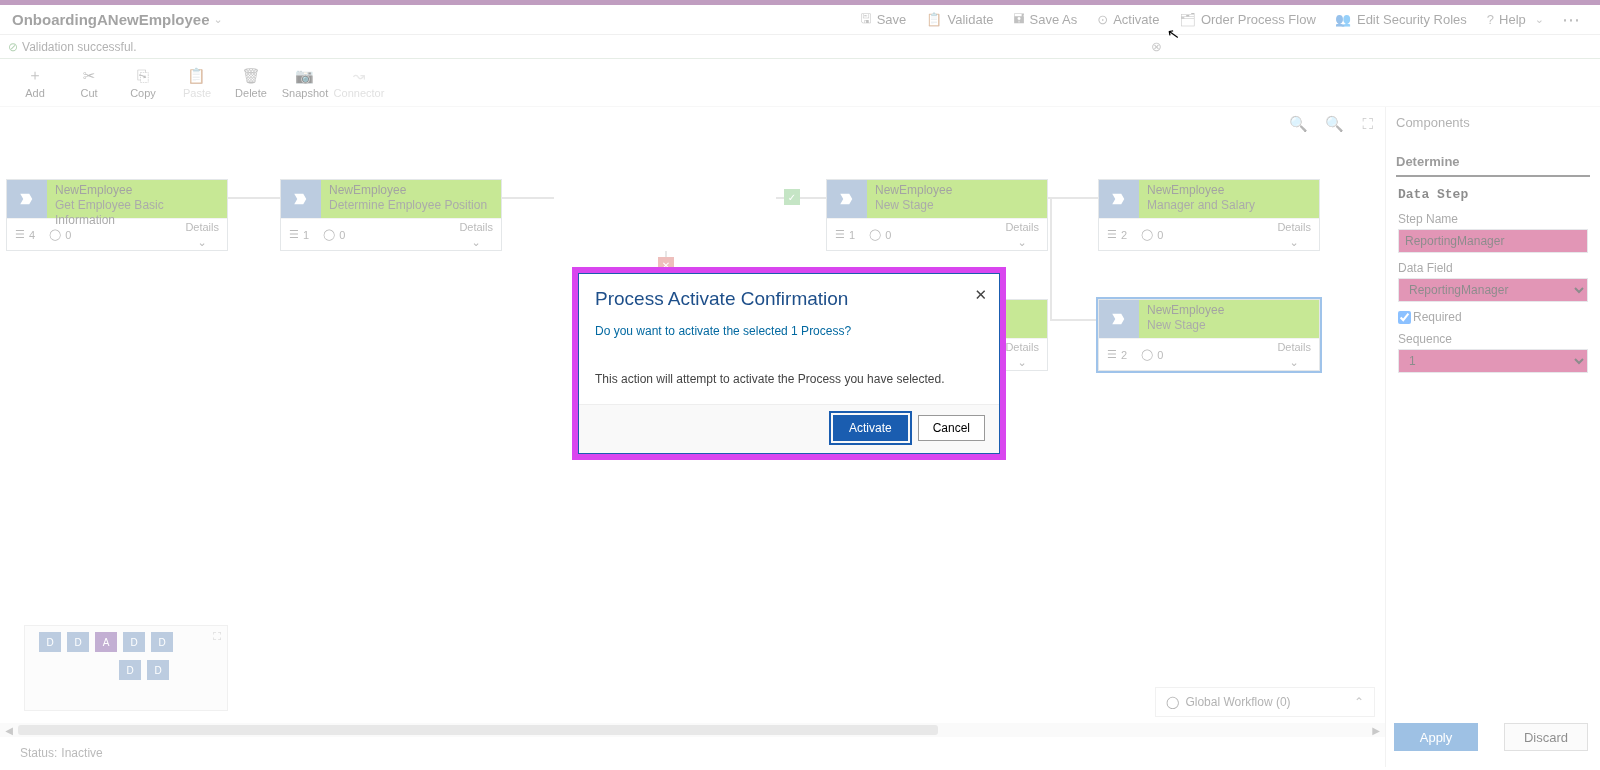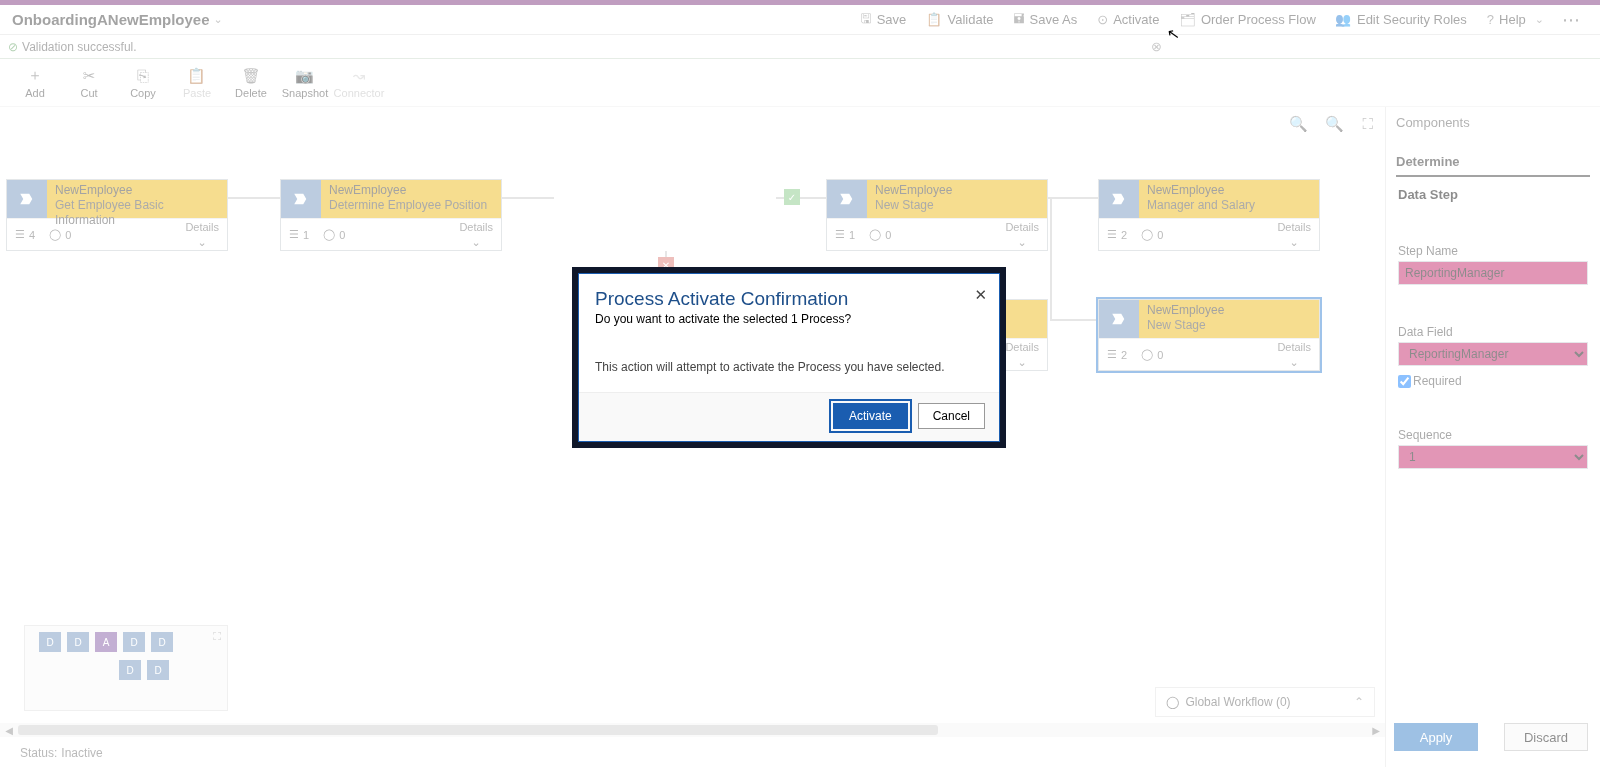--- a/index.html
+++ b/index.html
@@ -27,21 +27,21 @@
 .canvas { position: absolute; left: 0; top: 0; right: 215px; bottom: 0; background: #fff; }
 .rpane { position: absolute; right: 0; top: 0; width: 215px; bottom: 0; border-left: 1px solid #e3e3e3; background: #fff; padding: 0; }
 
 .zoom-row { position: absolute; right: 12px; top: 8px; display: flex; gap: 18px; color: #888; font-size: 15px; }
 
 .stage { position: absolute; width: 222px; height: 72px; border: 1px solid #c3c9cf; background: #fff; }
 .stage .hdr { display: flex; height: 38px; }
 .stage .badge { width: 40px; background: #6a8fbb; display: flex; align-items: center; justify-content: center; color: #fff; }
 .stage .badge svg { width: 18px; height: 18px; }
 .stage.cond .badge { background: #7a4e9e; }
-.stage .txt { flex: 1; background: #eab308; padding: 3px 8px; font-size: 12px; color: #333; line-height: 1.25; }
+.stage .txt { flex: 1; background: #84cc16; padding: 3px 8px; font-size: 12px; color: #333; line-height: 1.25; }
 .stage.cond .txt { background: #e8e8e8; }
 .stage .txt .l1 { font-size: 12px; }
 .stage .txt .l2 { font-size: 12px; color: #444; }
 .stage .ftr { height: 32px; display: flex; align-items: center; padding: 0 8px; font-size: 11px; color: #666; border-top: 1px solid #e5e5e5; }
 .stage .ftr .m1 { display: flex; align-items: center; gap: 4px; margin-right: 14px; }
 .stage .ftr .m2 { display: flex; align-items: center; gap: 4px; }
 .stage .ftr .det { margin-left: auto; display: flex; align-items: center; gap: 3px; cursor: pointer; flex-direction: column; }
 .stage.cond .ftr { border-top: none; }
 .connector { position: absolute; height: 2px; background: #c8c8c8; }
 .vconnector { position: absolute; width: 2px; background: #c8c8c8; }
@@ -65,37 +65,37 @@
 .hscroll .arr { position: absolute; top: 0; width: 14px; height: 14px; color: #888; font-size: 10px; display: flex; align-items: center; justify-content: center; }
 .hscroll .arr.l { left: 2px; }
 .hscroll .arr.r { right: 2px; }
 
 .status-row { position: absolute; left: 0; right: 0; bottom: 0; height: 28px; display: flex; align-items: center; padding: 0 20px; font-size: 12px; color: #666; }
 .status-row .sv { font-weight: 400; margin-left: 4px; }
 
 .rpane .tabs { display: flex; padding: 8px 10px 0; gap: 18px; font-size: 13px; flex-direction: column; }
 .rpane .tab { color: #555; padding-bottom: 6px; cursor: pointer; }
 .rpane .tab.active { color: #222; border-bottom: 2px solid #333; font-weight: 600; }
-.rpane .section-title { font-size: 13px; font-weight: 600; padding: 10px 12px 6px; }
+.rpane .section-title { font-size: 13px; font-weight: 600; padding: 10px 12px 6px; font-family: Liberation Mono, monospace; }
 .rpane .fld { padding: 4px 12px; font-size: 12px; color: #444; }
-.rpane .fld label { display: block; margin-bottom: 3px; margin-top: 32px; }
+.rpane .fld label { display: block; margin-bottom: 3px; }
 .rpane .fld input[type=text], .rpane .fld select { width: 100%; height: 24px; border: 1px solid #c7cbd1; padding: 0 6px; font-size: 12px; background: #be185d; }
 .rpane .fld select { height: 24px; }
 .rpane .fld.chk { display: flex; align-items: center; gap: 2px; }
 .rpane .btns { position: absolute; bottom: 16px; left: 8px; right: 12px; display: flex; gap: 26px; border-radius: 11px; }
 .rpane .btns button { flex: 1; height: 28px; font-size: 13px; border: 1px solid #bbb; background: #f5f5f5; cursor: pointer; }
 .rpane .btns button.primary { background: #2877c4; color: #fff; border-color: #2877c4; }
 
 
 .overlay { position: absolute; inset: 0; background: rgba(255,255,255,0.55); z-index: 50; }
-.modal-frame { position: absolute; left: 572px; top: 267px; width: 434px; border: 6px solid #0f172a; background: #fff; z-index: 60; }
+.modal-frame { position: absolute; left: 572px; top: 267px; width: 434px; border: 6px solid #d946ef; background: #fff; z-index: 60; }
 .modal-inner { border: 1px solid #1a5db0; background: #fff; }
 .modal-head { padding: 14px 16px 8px; position: relative; }
 .modal-head .ttl { font-size: 19px; color: #1e4f8a; }
-.modal-head .sub { font-size: 12px; color: #000000; margin-top: 2px; }
+.modal-head .sub { font-size: 12px; color: #0369a1; margin-top: 14px; }
 .modal-head .close { position: absolute; right: 12px; top: 12px; font-size: 15px; color: #444; cursor: pointer; }
 .modal-body { padding: 26px 16px 18px; font-size: 12px; color: #444; }
 .modal-foot { padding: 10px 14px 12px; display: flex; justify-content: flex-end; gap: 10px; background: #f9f9f9; border-top: 1px solid #eee; }
 .modal-foot button { height: 26px; padding: 0 14px; font-size: 12px; border: 1px solid #999; background: #fff; cursor: pointer; }
 .modal-foot button.primary { background: #1a5db0; color: #fff; border: 2px solid #1a5db0; outline: 2px solid #1a5db0; outline-offset: 2px; }
 
 .cursor { position: absolute; left: 1167px; top: 25px; z-index: 200; font-size: 15px; color: #000; pointer-events: none; transform: rotate(-10deg); }
 </style>
 </head>
 <body>

